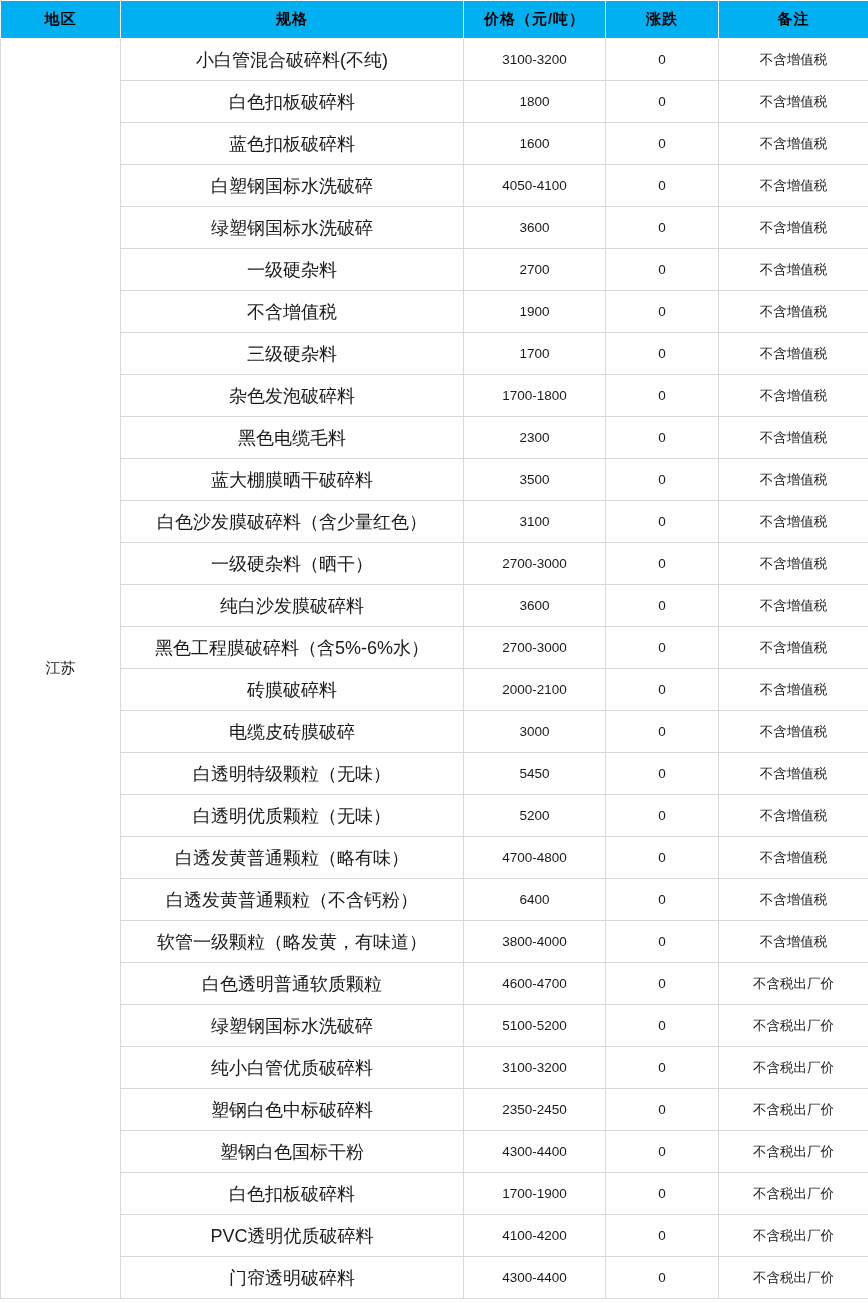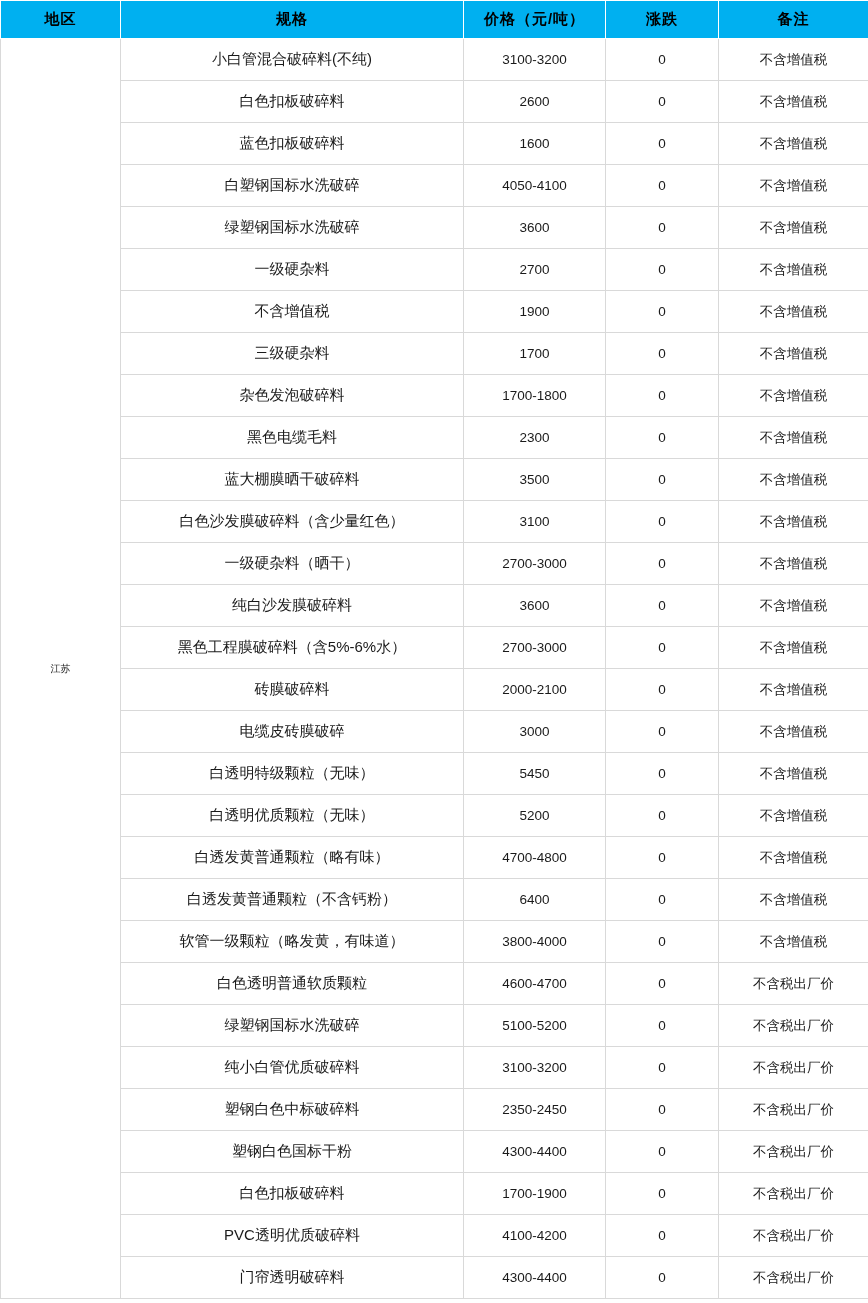--- a/index.html
+++ b/index.html
@@ -37,25 +37,25 @@
   .price-table tbody td {
     border: 1px solid #d9d9d9;
     height: 41px;
     text-align: center;
     vertical-align: middle;
     font-size: 13.5px;
     color: #1a1a1a;
     padding: 0 4px;
   }
   .price-table tbody td.region-cell {
-    font-size: 10px;
+    font-size: 15px;
     color: #1a1a1a;
   }
   .price-table tbody td.spec-cell {
-    font-size: 15px;
+    font-size: 18px;
   }
   .price-table tbody td.price-cell,
   .price-table tbody td.change-cell,
   .price-table tbody td.note-cell {
     font-size: 13.5px;
   }
 </style>
 </head>
 <body>
 
@@ -79,21 +79,21 @@
   <tbody id="table-body">
       <tr>
         <td class="region-cell" rowspan="30">江苏</td>
         <td class="spec-cell">小白管混合破碎料(不纯)</td>
         <td class="price-cell">3100-3200</td>
         <td class="change-cell">0</td>
         <td class="note-cell">不含增值税</td>
       </tr>
       <tr>
         <td class="spec-cell">白色扣板破碎料</td>
-        <td class="price-cell">2600</td>
+        <td class="price-cell">1800</td>
         <td class="change-cell">0</td>
         <td class="note-cell">不含增值税</td>
       </tr>
       <tr>
         <td class="spec-cell">蓝色扣板破碎料</td>
         <td class="price-cell">1600</td>
         <td class="change-cell">0</td>
         <td class="note-cell">不含增值税</td>
       </tr>
       <tr>

